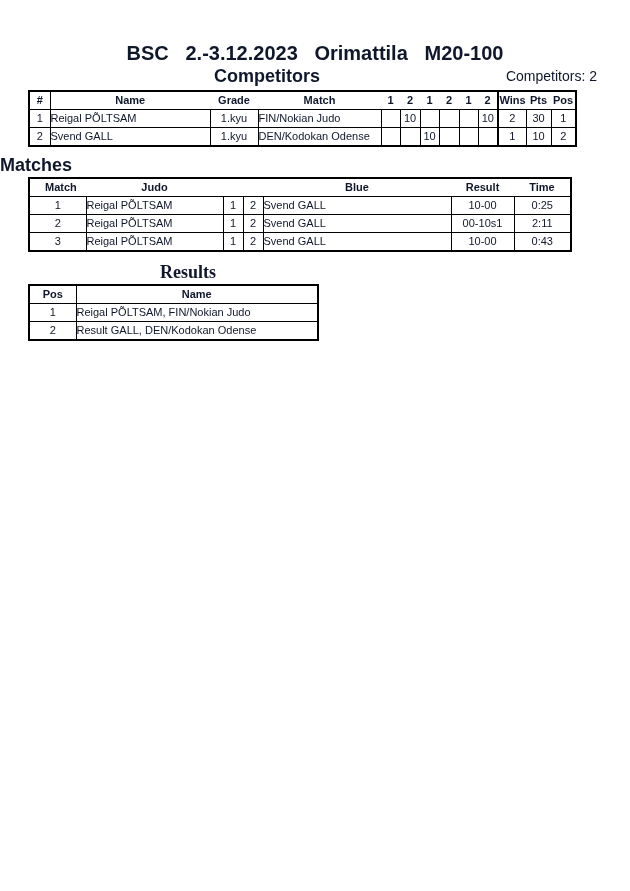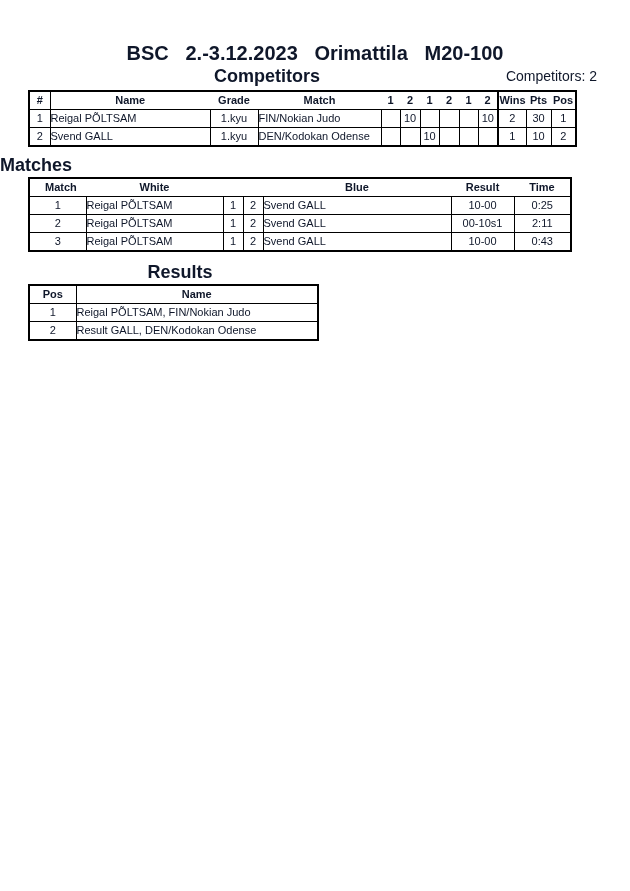--- a/index.html
+++ b/index.html
@@ -26,21 +26,21 @@
     font-weight: bold;
   }
   #competitors-title { top: 66px; left: 0; width: 534px; text-align: center; }
   #competitors-count {
     position: absolute;
     top: 68px; left: 450px; width: 147px;
     text-align: right;
     font-size: 14px;
   }
   #matches-title { top: 155px; left: 0; width: 556px; }
-  #results-title { top: 262px; left: 8px; width: 344px; text-align: center; }
+  #results-title { top: 262px; left: 16px; width: 344px; text-align: center; font-family: Liberation Serif, serif; }
 
   table {
     position: absolute;
     border-collapse: collapse;
     table-layout: fixed;
     background: #ffffff;
     border: 2px solid #000000;
   }
   #competitors-table { left: 28px; top: 90px;  width: 547px; }
   #matches-table     { left: 28px; top: 177px; width: 542px; }
@@ -152,21 +152,21 @@
         <col style="width:137px">
         <col style="width:20px">
         <col style="width:20px">
       <col style="width:188px">
         <col style="width:63px">
         <col style="width:57px">
     </colgroup>
     <thead>
       <tr>
         <th class="lt-h">Match</th>
-        <th>White</th>
+        <th>Judo</th>
         <th></th>
         <th></th>
         <th>Blue</th>
         <th>Result</th>
         <th>Time</th>
       </tr>
     </thead>
     <tbody>
       <tr>
         <td>1</td>

